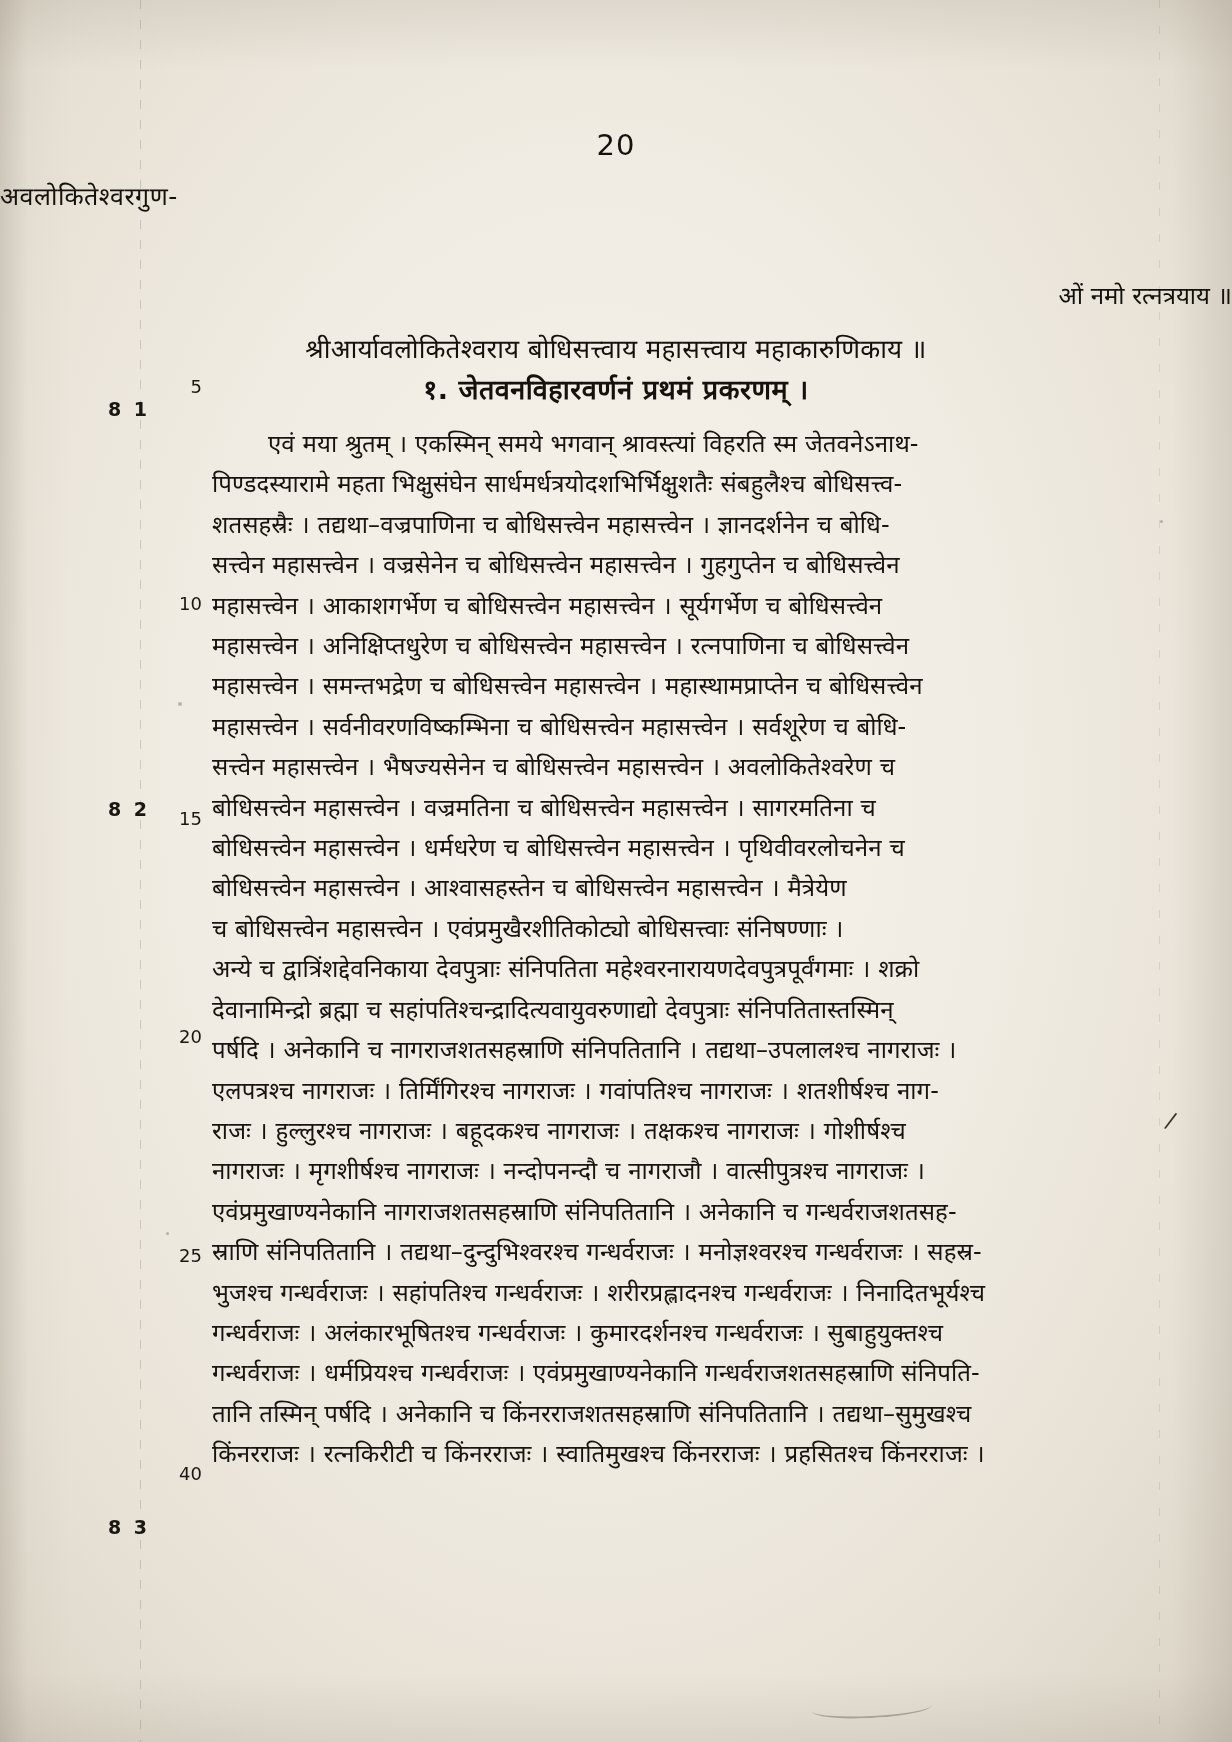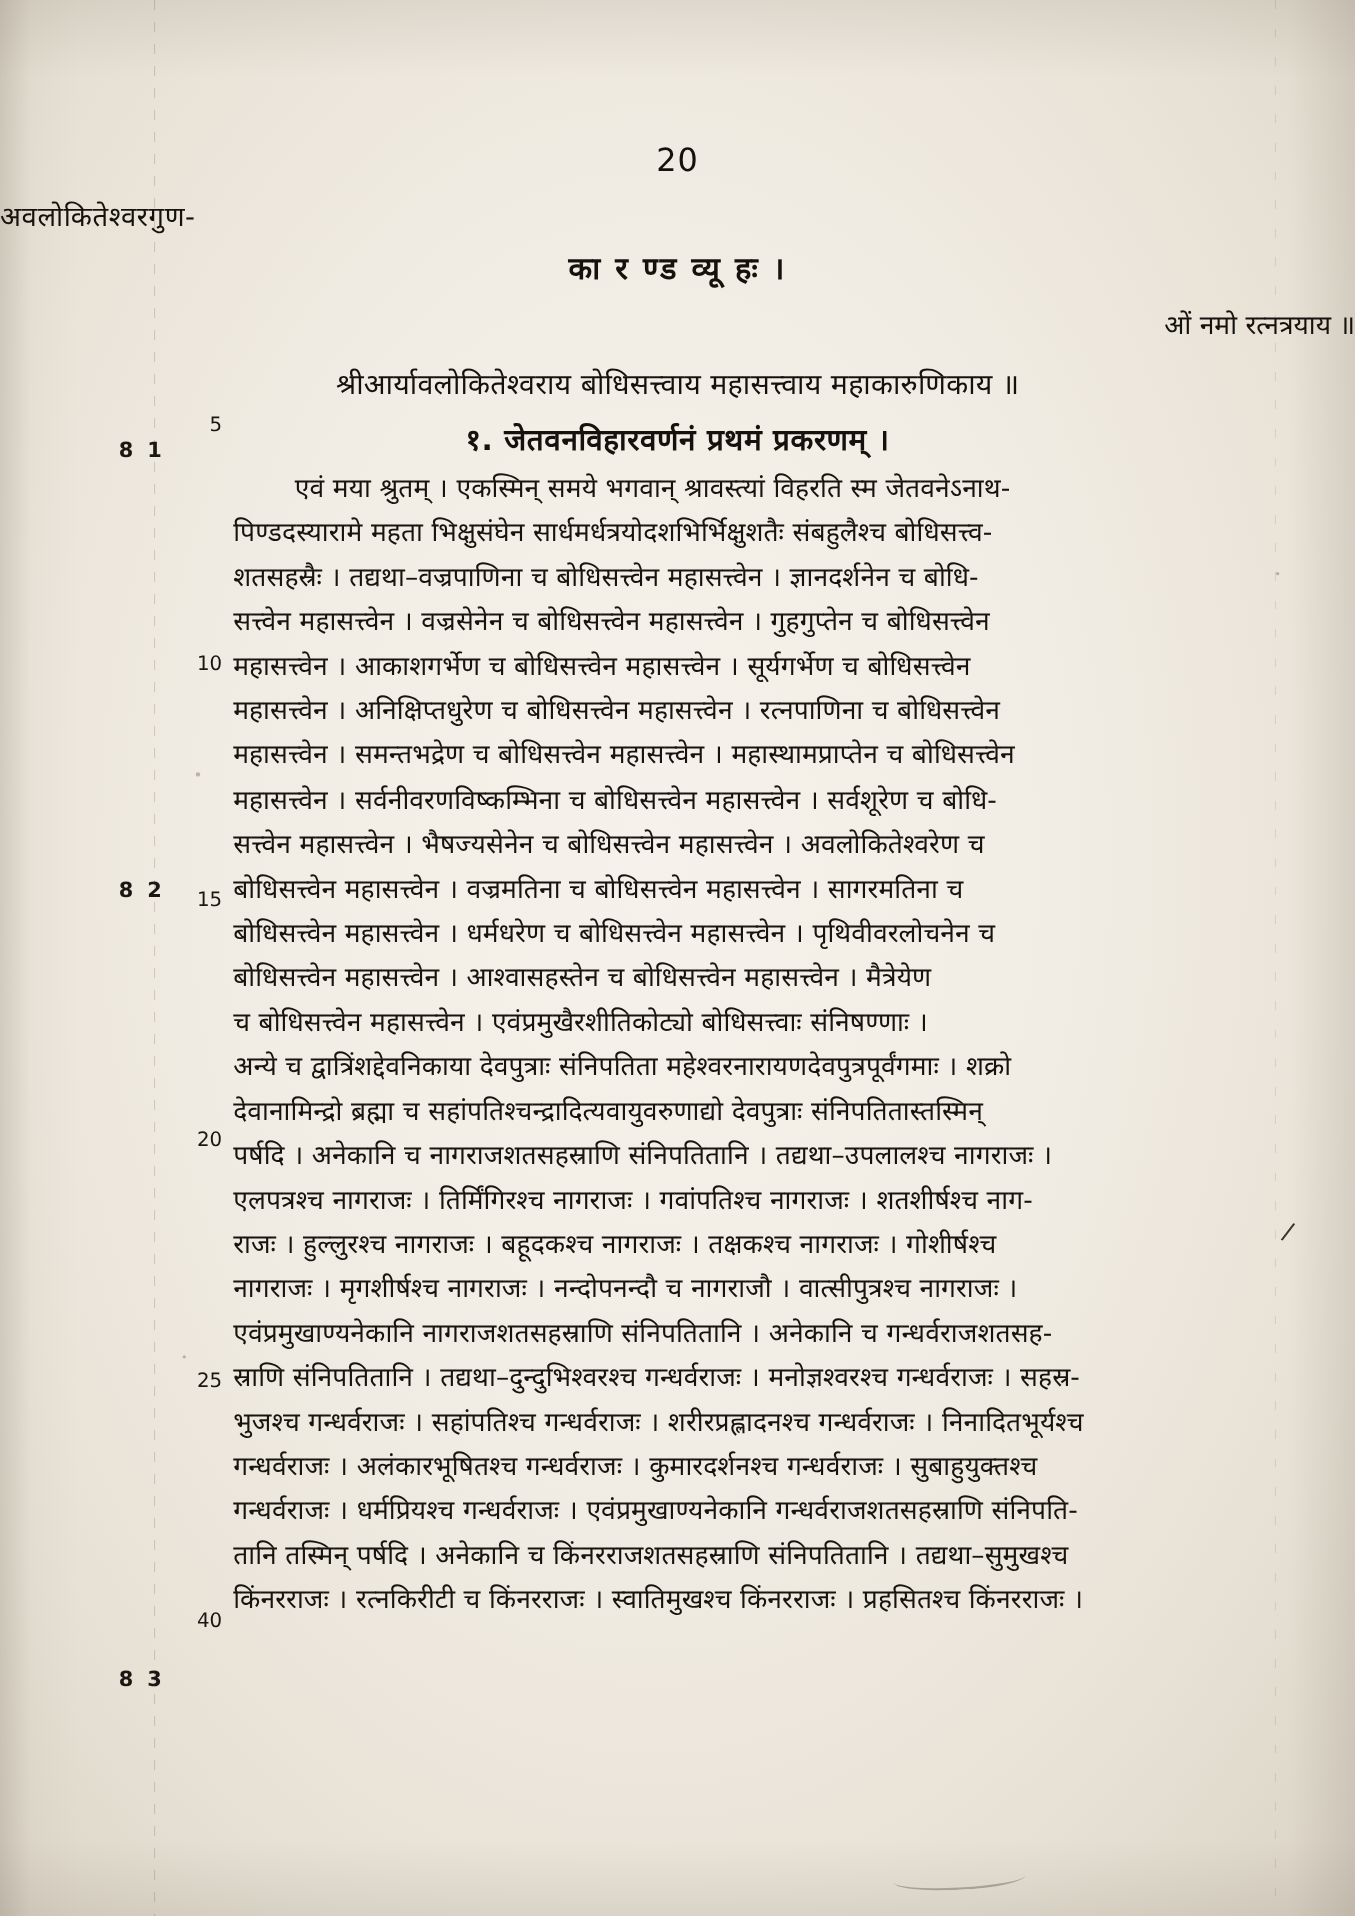--- a/index.html
+++ b/index.html
@@ -95,21 +95,21 @@
     position: absolute;
     left: 0; right: 0;
     top: 330px;
     text-align: center;
     font-size: 26px;
     letter-spacing: 0.2px;
   }
   .chapter-head {
     position: absolute;
     left: 0; right: 0;
-    top: 380px;
+    top: 370px;
     text-align: center;
     font-size: 27px;
     font-weight: bold;
     letter-spacing: 0.5px;
   }
 
   
   .margin-note {
     position: absolute;
     font-size: 19px;
@@ -171,21 +171,20 @@
 <body>
 
 <div class="page"></div>
 <div class="scan-edge"></div>
 <div class="scan-edge-right"></div>
 
 <div class="content">
 
   <div class="folio">20</div>
   <div class="supertitle">अवलोकितेश्वरगुण-</div>
-  <div class="maintitle">का र ण्ड व्यू हः ।</div>
   <div class="invocation">ओं नमो रत्नत्रयाय ॥</div>
   <div class="dedication">श्रीआर्यावलोकितेश्वराय बोधिसत्त्वाय  महासत्त्वाय महाकारुणिकाय ॥</div>
   <div class="chapter-head">१. जेतवनविहारवर्णनं प्रथमं प्रकरणम् ।</div>
 
   <div id="margin-notes">
       <div class="margin-note" style="left: 108px; top: 398px;">8 1</div>
       <div class="margin-note" style="left: 108px; top: 798px;">8 2</div>
       <div class="margin-note" style="left: 108px; top: 1516px; text-align: center;">8 3</div>
     </div>
   <div id="line-numbers">

